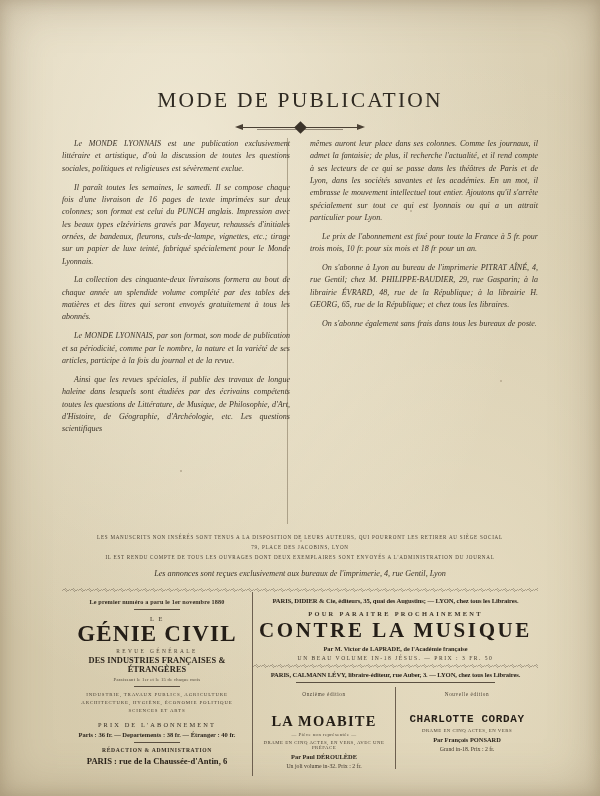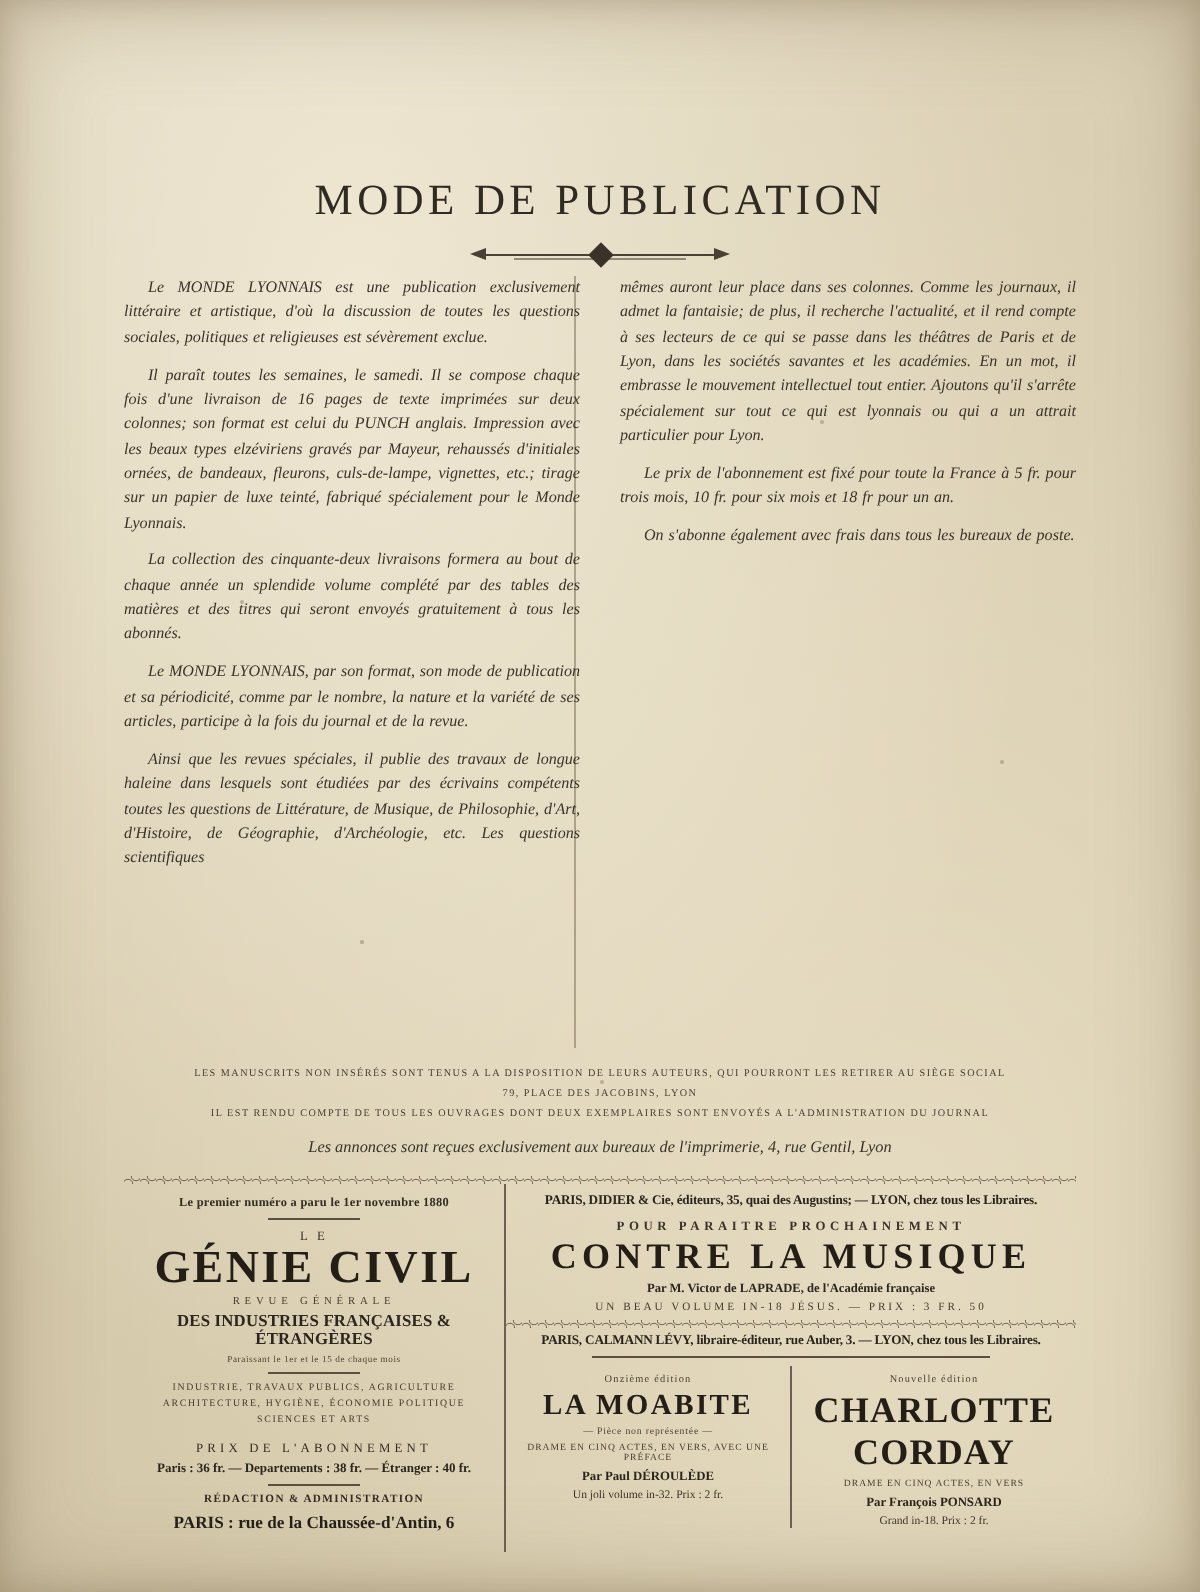--- a/index.html
+++ b/index.html
@@ -116,31 +116,31 @@
   .hr-s{width:46px;height:1px;background:#5a4f41;margin:4px auto;}
   .listline{font-size:4.9px;letter-spacing:.85px;line-height:8.2px;color:#443b30;}
   .prix{font-size:6.4px;letter-spacing:2.1px;margin-top:5px;color:#342d24;}
   .prices{font-size:6.5px;font-weight:bold;margin-top:3px;color:#2d261e;}
   .redac{font-size:5.6px;font-weight:bold;letter-spacing:.7px;margin-top:4px;color:#352d24;}
   .adresse{font-size:8.6px;font-weight:bold;margin-top:3px;color:#241e17;}
 
   .pubrow{font-size:6.6px;font-weight:bold;letter-spacing:-.1px;margin-top:3px;color:#2b241c;}
   .pourparaitre{font-size:6.4px;font-weight:bold;letter-spacing:2.3px;margin-top:6px;color:#3a3228;}
   .contre{
-    font-size:18px;font-weight:bold;letter-spacing:2.6px;margin-top:1px;color:#241e17;
+    font-size:21px;font-weight:bold;letter-spacing:2.6px;margin-top:1px;color:#241e17;
   }
   .par-auth{font-size:6.3px;font-weight:bold;margin-top:2px;color:#2d261e;}
   .volprix{font-size:5.6px;letter-spacing:1.5px;margin-top:3px;color:#443b30;}
 
   .twoads{display:flex;margin-top:2px;}
   .halfad{flex:1;text-align:center;padding:0 4px;}
   .halfad.first{border-right:1px solid #6d6050;}
   .edline{font-size:5.2px;letter-spacing:.6px;margin-top:4px;color:#4a4135;}
-  .playtitle{font-size:14.5px;font-weight:bold;letter-spacing:1.2px;margin-top:2px;color:#241e17;}
-  .playtitle.sm{font-size:18px;letter-spacing:.6px;}
+  .playtitle{font-size:14.5px;font-weight:bold;letter-spacing:1.2px;margin-top:16px;color:#241e17;}
+  .playtitle.sm{font-size:11px;letter-spacing:.6px;font-family:Liberation Mono, monospace;}
   .piece{font-size:4.9px;letter-spacing:.4px;margin-top:2px;color:#4d4438;}
   .drame{font-size:4.8px;letter-spacing:.5px;margin-top:3px;color:#463d32;}
   .playauth{font-size:6.4px;font-weight:bold;margin-top:3px;color:#2b241c;}
   .playprix{font-size:5.8px;margin-top:3px;color:#3f362c;}
   .speck{position:absolute;border-radius:50%;background:rgba(90,70,45,.30);pointer-events:none;}
 </style>
 </head>
 <body>
 
 <div class="page">
@@ -161,21 +161,22 @@
       <div class="col left">
         <p>Le MONDE LYONNAIS est une publication exclusivement littéraire et artistique, d'où la discussion de toutes les questions sociales, politiques et religieuses est sévèrement exclue.</p>
         <p>Il paraît toutes les semaines, le samedi. Il se compose chaque fois d'une livraison de 16 pages de texte imprimées sur deux colonnes; son format est celui du PUNCH anglais. Impression avec les beaux types elzéviriens gravés par Mayeur, rehaussés d'initiales ornées, de bandeaux, fleurons, culs-de-lampe, vignettes, etc.; tirage sur un papier de luxe teinté, fabriqué spécialement pour le Monde Lyonnais.</p>
         <p>La collection des cinquante-deux livraisons formera au bout de chaque année un splendide volume complété par des tables des matières et des titres qui seront envoyés gratuitement à tous les abonnés.</p>
         <p>Le MONDE LYONNAIS, par son format, son mode de publication et sa périodicité, comme par le nombre, la nature et la variété de ses articles, participe à la fois du journal et de la revue.</p>
         <p>Ainsi que les revues spéciales, il publie des travaux de longue haleine dans lesquels sont étudiées par des écrivains compétents toutes les questions de Littérature, de Musique, de Philosophie, d'Art, d'Histoire, de Géographie, d'Archéologie, etc. Les questions scientifiques</p>
       </div>
       <div class="col right">
         <p class="noind">mêmes auront leur place dans ses colonnes. Comme les journaux, il admet la fantaisie; de plus, il recherche l'actualité, et il rend compte à ses lecteurs de ce qui se passe dans les théâtres de Paris et de Lyon, dans les sociétés savantes et les académies. En un mot, il embrasse le mouvement intellectuel tout entier. Ajoutons qu'il s'arrête spécialement sur tout ce qui est lyonnais ou qui a un attrait particulier pour Lyon.</p>
         <p>Le prix de l'abonnement est fixé pour toute la France à 5 fr. pour trois mois, 10 fr. pour six mois et 18 fr pour un an.</p>
-        <p>On s'abonne également avec frais dans tous les bureaux de poste.</p>
+        <p>On s'abonne à Lyon au bureau de l'imprimerie PITRAT AÎNÉ, 4, rue Gentil; chez M. PHILIPPE-BAUDIER, 29, rue Gasparin; à la librairie ÉVRARD, 48, rue de la République; à la librairie H. GEORG, 65, rue de la République; et chez tous les libraires.</p>
+        <p>On s'abonne également sans frais dans tous les bureaux de poste.</p>
       </div>
     </div>
 
     <div class="notice">
       <div class="small">Les manuscrits non insérés sont tenus a la disposition de leurs auteurs, qui pourront les retirer au siège social</div>
       <div class="small">79, place des Jacobins, Lyon</div>
       <div class="small">Il est rendu compte de tous les ouvrages dont deux exemplaires sont envoyés a l'administration du journal</div>
       <div class="ann">Les annonces sont reçues exclusivement aux bureaux de l'imprimerie, 4, rue Gentil, Lyon</div>
     </div>
 

